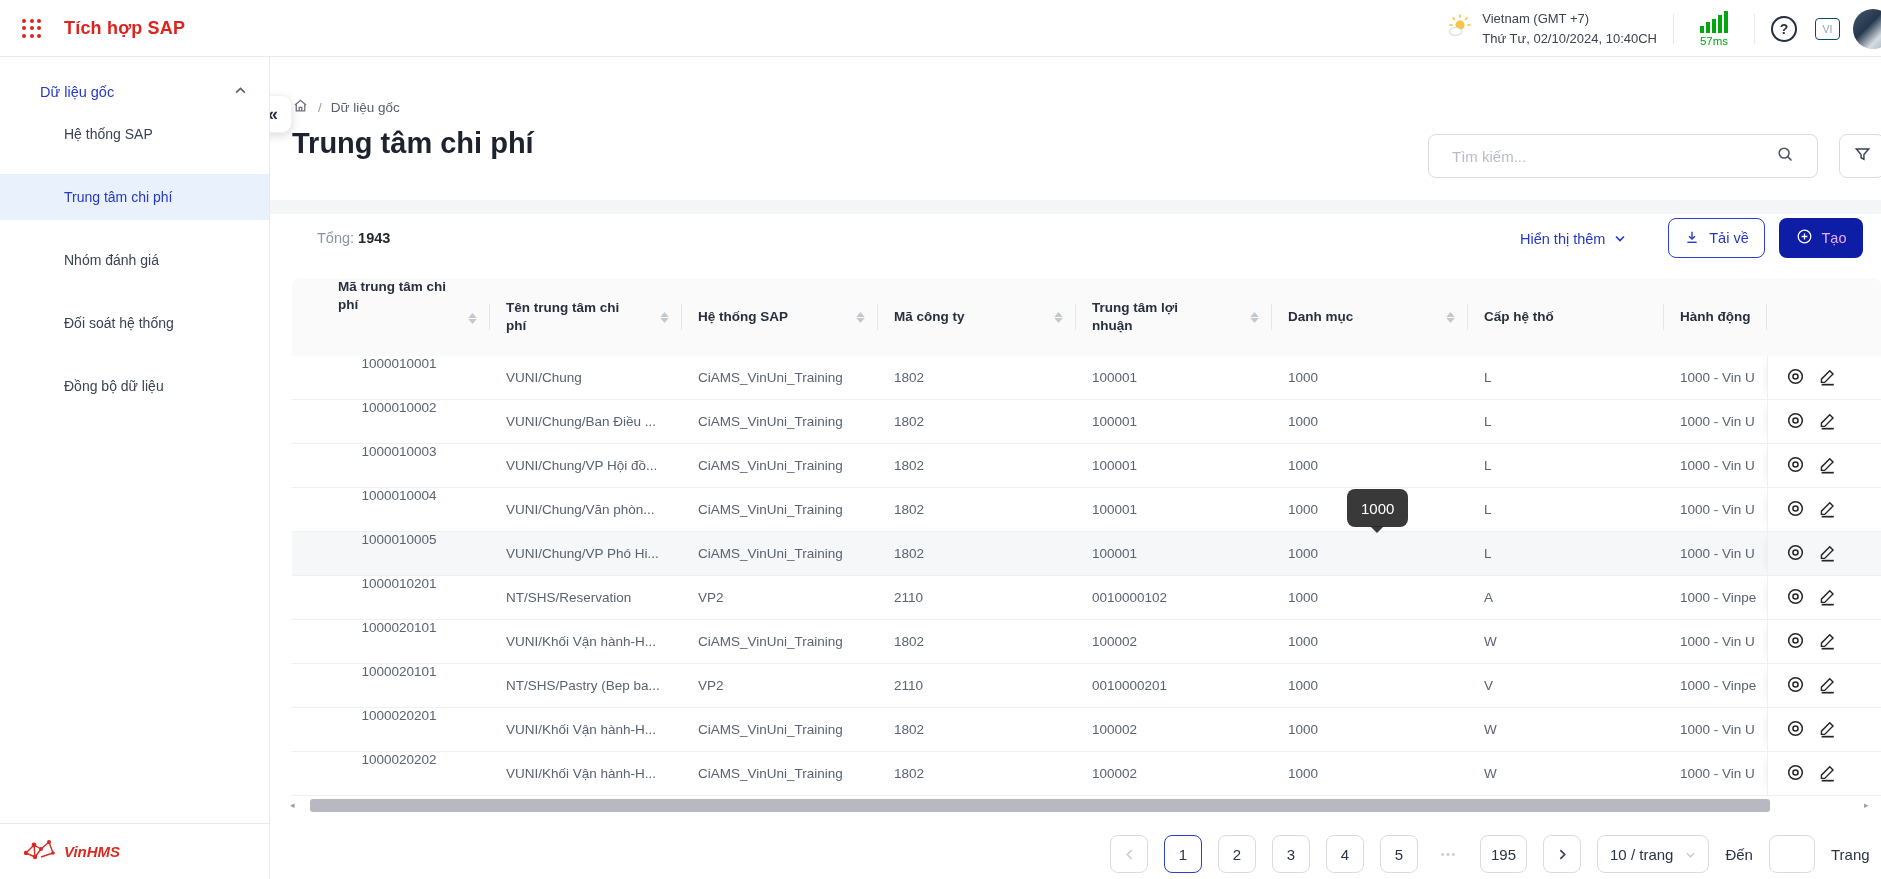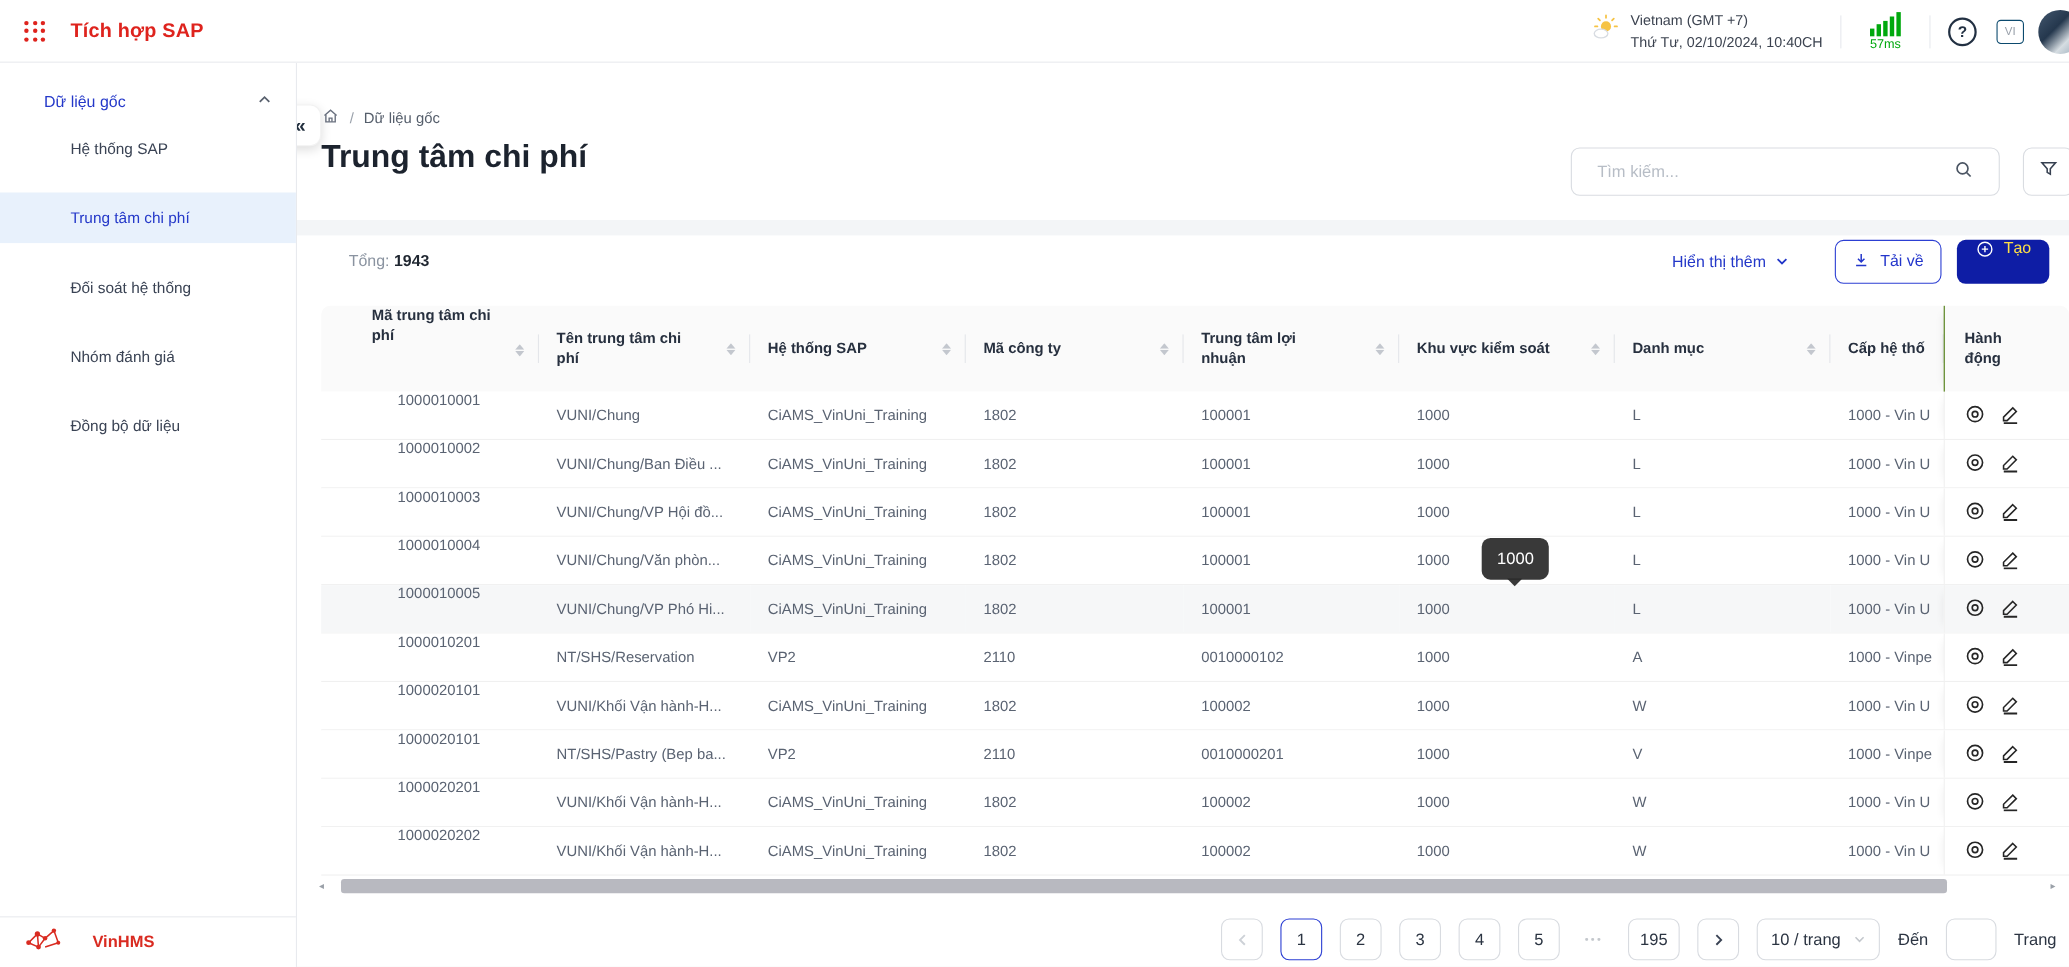--- a/index.html
+++ b/index.html
@@ -26,40 +26,40 @@
   .latency{font-size:11.5px;color:var(--green);margin-top:2px;}
   .help-circle{width:26px;height:26px;border:2px solid #223042;border-radius:50%;display:flex;align-items:center;justify-content:center;font-size:14px;font-weight:700;color:#223042;margin-right:18px;}
   .lang-box{width:25px;height:22px;border:1px solid #0c4a6e;border-radius:4px;display:flex;align-items:center;justify-content:center;font-size:10.5px;color:#9aa1ab;margin-right:13px;}
   .avatar{width:40px;height:40px;border-radius:50%;background:linear-gradient(135deg,#44586f 0%,#24374d 40%,#d6dde2 68%,#8fa3b3 100%);flex:0 0 auto;}
 
   
   .sidebar{position:absolute;left:0;top:57px;bottom:0;width:270px;background:#fff;border-right:1px solid var(--line);z-index:9;}
   .side-group{display:flex;align-items:center;justify-content:space-between;padding:27px 22px 11px 40px;color:var(--blue);font-size:14.5px;}
   .side-item{height:46px;margin-bottom:17px;display:flex;align-items:center;padding-left:64px;font-size:14px;color:#3a4354;cursor:pointer;}
   .side-item.active{background:#e8f1fc;color:var(--blue);}
-  .side-footer{position:absolute;left:0;right:0;bottom:0;height:46px;border-top:1px solid var(--line);display:flex;align-items:center;gap:28px;padding-left:22px;}
+  .side-footer{position:absolute;left:0;right:0;bottom:0;height:56px;border-top:1px solid var(--line);display:flex;align-items:center;gap:8px;padding-left:22px;font-style:italic;}
   .side-brand{color:#d92b21;font-weight:700;font-size:15px;}
 
   
   .collapse-btn{position:absolute;left:254px;top:95px;width:38px;height:38px;background:#fff;border:1px solid #f2f2f2;border-radius:10px;box-shadow:0 3px 10px rgba(0,0,0,.14);display:flex;align-items:center;justify-content:center;font-size:18px;font-weight:700;color:#222f3e;z-index:8;cursor:pointer;}
   .breadcrumb{position:absolute;left:292px;top:97px;display:flex;align-items:center;gap:9px;font-size:13.5px;color:#555e6b;}
   .breadcrumb .sep{color:#9aa1ab;}
   .page-title{position:absolute;left:292px;top:127px;font-size:29px;font-weight:600;color:#1c232e;}
   .search-box{position:absolute;left:1428px;top:134px;width:390px;height:44px;border:1px solid #d9dce1;border-radius:8px;display:flex;align-items:center;padding:0 23px;background:#fff;}
   .search-input{flex:1;border:none;outline:none;font-size:15px;color:#333;background:transparent;}
   .search-input::placeholder{color:#b7bdc6;}
   .filter-btn{position:absolute;left:1839px;top:134px;width:46px;height:44px;border:1px solid #d9dce1;border-radius:8px;background:#fff;display:flex;align-items:center;justify-content:center;cursor:pointer;}
   .gray-strip{position:absolute;left:270px;top:200px;right:0;height:14px;background:#f3f5f7;}
 
   
   .total{position:absolute;left:317px;top:230px;font-size:14.5px;color:var(--muted);}
   .total b{color:#1f2630;font-weight:700;margin-left:4px;}
   .show-more{position:absolute;left:1520px;top:231px;display:flex;align-items:center;gap:9px;color:var(--blue);font-size:14.5px;cursor:pointer;}
   .btn-download{position:absolute;left:1668px;top:218px;width:97px;height:40px;border:1px solid #2c3fd3;border-radius:8px;color:#2336cb;background:#fff;display:flex;align-items:center;justify-content:center;gap:9px;font-size:14.5px;cursor:pointer;}
-  .btn-create{position:absolute;left:1779px;top:218px;width:84px;height:40px;border:none;border-radius:8px;background:var(--blue-dark);color:#fde047;display:flex;align-items:flex-start;justify-content:center;gap:9px;font-size:14.5px;cursor:pointer;}
+  .btn-create{position:absolute;left:1779px;top:218px;width:84px;height:40px;border:none;border-radius:8px;background:var(--blue-dark);color:#f0abfc;display:flex;align-items:center;justify-content:center;gap:9px;font-size:14.5px;cursor:pointer;}
 
   
   .table{position:absolute;left:292px;top:278px;width:1589px;}
   .thead{display:flex;height:78px;background:#fafafa;border-radius:8px 8px 0 0;}
   .th{position:relative;display:flex;align-items:center;padding-left:16px;font-size:13.5px;font-weight:700;color:var(--txt);line-height:1.3;}
   .th:not(:nth-child(9))::after{content:'';position:absolute;right:0;top:50%;transform:translateY(-50%);width:1px;height:26px;background:#e4e6ea;}
   .sorter{margin-left:auto;margin-right:13px;display:flex;flex-direction:column;gap:1px;color:#c3c7ce;cursor:pointer;}
   .th:nth-child(1),.td:nth-child(1){width:198px;flex-direction:column;}
   .th:nth-child(2),.td:nth-child(2){width:192px;}
   .th:nth-child(3),.td:nth-child(3){width:196px;}
@@ -164,22 +164,22 @@
       <span>Dữ liệu gốc</span>
       <span>
         <svg width="13" height="13" viewBox="0 0 12 12" fill="none" stroke="#59616e" stroke-width="1.5">
             <path d="M2 8l4-4 4 4"></path>
           </svg>
       </span>
     </div>
     <div>
         <div class="side-item">Hệ thống SAP</div>
         <div class="side-item active">Trung tâm chi phí</div>
+        <div class="side-item">Nhóm đánh giá</div>
         <div class="side-item">Đối soát hệ thống</div>
-        <div class="side-item">Nhóm đánh giá</div>
         <div class="side-item">Đồng bộ dữ liệu</div>
       </div>
     <div class="side-footer">
       <span>
         <svg width="34" height="28" viewBox="0 0 34 28" fill="none" stroke="#d92b21" stroke-width="1.4">
           <path d="M4 17l8-8M12 9l7 4M19 13l-6 8M13 21l-9-4M19 13l8-7M27 6l4 11M31 17l-12 4M12 9l1 12"></path>
           <circle cx="4" cy="17" r="2.2" fill="#d92b21" stroke="none"></circle>
           <circle cx="12" cy="9" r="2.4" fill="#d92b21" stroke="none"></circle>
           <circle cx="19" cy="13" r="2" fill="#d92b21" stroke="none"></circle>
           <circle cx="13" cy="21" r="2.2" fill="#d92b21" stroke="none"></circle>
@@ -304,31 +304,20 @@
           <span class="sorter">
             <svg width="9" height="5" viewBox="0 0 10 6">
               <path d="M5 0l5 6H0z" fill="currentColor"></path>
             </svg>
             <svg width="9" height="5" viewBox="0 0 10 6">
               <path d="M5 6L0 0h10z" fill="currentColor"></path>
             </svg>
           </span>
         </div>
         <div class="th">
-          <span class="th-label">Khu vực kiểm soát</span>
-          <span class="sorter">
-            <svg width="9" height="5" viewBox="0 0 10 6">
-              <path d="M5 0l5 6H0z" fill="currentColor"></path>
-            </svg>
-            <svg width="9" height="5" viewBox="0 0 10 6">
-              <path d="M5 6L0 0h10z" fill="currentColor"></path>
-            </svg>
-          </span>
-        </div>
-        <div class="th">
           <span class="th-label">Danh mục</span>
           <span class="sorter">
             <svg width="9" height="5" viewBox="0 0 10 6">
               <path d="M5 0l5 6H0z" fill="currentColor"></path>
             </svg>
             <svg width="9" height="5" viewBox="0 0 10 6">
               <path d="M5 6L0 0h10z" fill="currentColor"></path>
             </svg>
           </span>
         </div>

